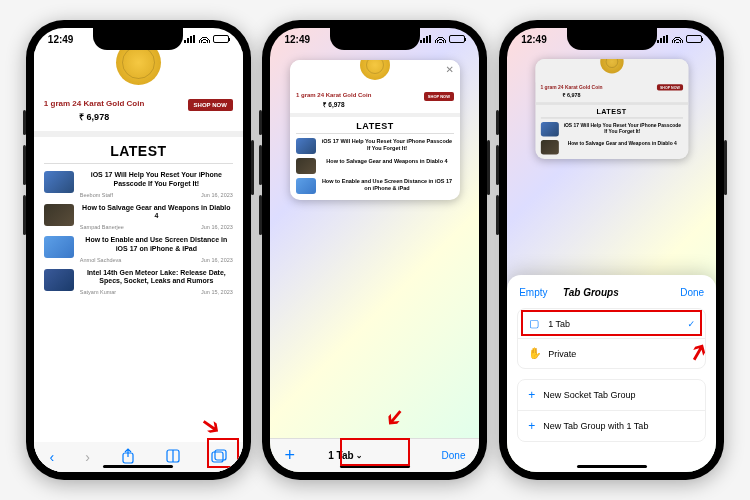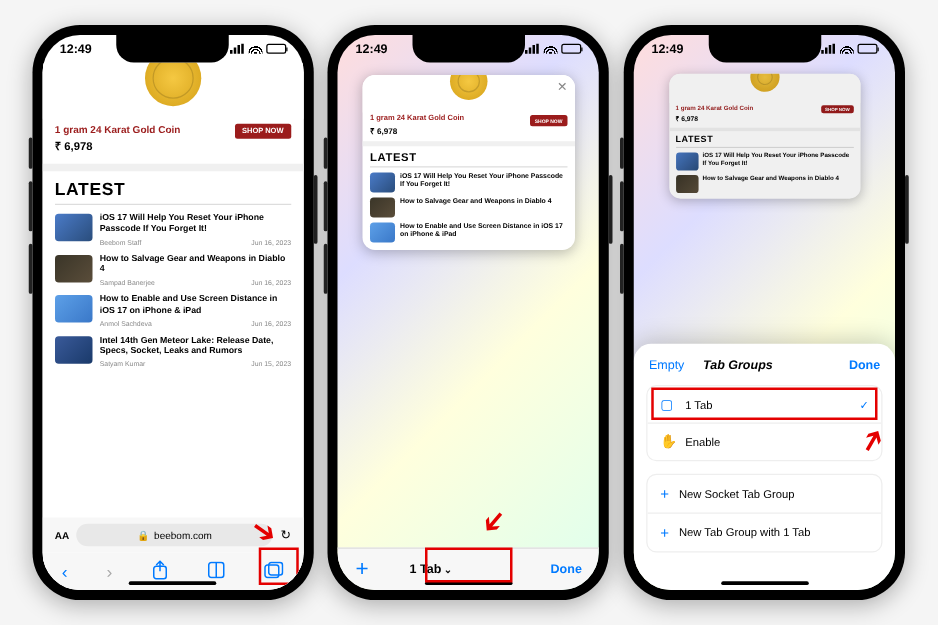--- a/index.html
+++ b/index.html
@@ -26,21 +26,21 @@
   .btn-r { right:-3px; top:120px; width:3px; height:55px; }
   .btn-l1 { left:-3px; top:90px; width:3px; height:25px; }
   .btn-l2 { left:-3px; top:125px; width:3px; height:40px; }
   .btn-l3 { left:-3px; top:175px; width:3px; height:40px; }
   .screen {
     width: 100%; height: 100%;
     background: linear-gradient(135deg,#fdd 0%,#ddf 30%,#ffd 60%,#dfe 100%);
     border-radius: 30px;
     overflow: hidden;
     position: relative;
-    display: flex; flex-direction: column;
+    display: flex; flex-direction: column; text-align: center;
   }
   .screen.white { background:#fff; }
   .notch {
     position:absolute; top:0; left:50%; transform:translateX(-50%);
     width:90px; height:22px; background:#000;
     border-radius:0 0 14px 14px; z-index:100;
   }
   .status {
     height:22px; display:flex; justify-content:space-between;
     align-items:center; padding:0 14px; font-size:10px; font-weight:600;
@@ -96,21 +96,21 @@
   .card { width:170px; background:#fff; border-radius:10px; box-shadow:0 2px 10px rgba(0,0,0,0.25); overflow:hidden; position:relative; }
   .card-close { position:absolute; top:4px; right:6px; font-size:10px; color:#888; }
   .mini-article { display:flex; gap:4px; padding:2px 6px; }
   .mini-article .thumb { width:20px; height:16px; }
   .mini-article .art-title { font-size:5.5px; }
   .card-label { color:#fff; font-size:8px; margin-top:8px; display:flex; align-items:center; gap:4px; background:rgba(0,0,0,0.4); padding:2px 8px; border-radius:10px; }
   .card-label .dot { width:10px; height:10px; background:#fff; border-radius:50%; display:inline-block; }
   .bottom-bar { height:34px; background:#f7f7f7; display:flex; align-items:center; justify-content:space-between; padding:0 14px; border-top:1px solid #ddd; }
   .plus { color:#007aff; font-size:18px; font-weight:300; }
   .tabcount { font-size:10px; font-weight:600; display:flex; align-items:center; gap:2px; }
-  .done { color:#007aff; font-size:10px; font-weight:700;padding-left:46px; }
+  .done { color:#007aff; font-size:10px; font-weight:400;padding-left:46px; }
   .home-ind { position:absolute; bottom:4px; left:50%; transform:translateX(-50%); width:70px; height:3px; background:#000; border-radius:3px; }
 
   
   .sheet { position:absolute; bottom:0; left:0; right:0; background:#fff; border-radius:14px 14px 0 0; padding:8px 0 30px; box-shadow:0 -2px 20px rgba(0,0,0,0.2); }
   .sheet-head { display:flex; justify-content:space-between; align-items:center; padding:4px 12px 10px; }
   .sheet-head .edit,.sheet-head .done { color:#007aff; font-size:10px; }
   .sheet-title { font-size:10px; font-weight:700;font-style:italic; }
   .group-list { margin:0 10px; background:#fff; border:1px solid #eee; border-radius:8px; overflow:hidden; }
   .group-item { display:flex; align-items:center; padding:8px 10px; font-size:9px; border-bottom:1px solid #eee; gap:8px; }
   .group-item:last-child { border-bottom:none; }
@@ -185,28 +185,20 @@
         <div class="thumb t4"></div>
         <div class="art-body">
           <div class="art-title">Intel 14th Gen Meteor Lake: Release Date, Specs, Socket, Leaks and Rumors</div>
           <div class="art-meta">
               <span>Satyam Kumar</span>
               <span>Jun 15, 2023</span>
             </div>
         </div>
       </div>
       <div style="flex:1"></div>
-      <div class="addr-row">
-        <span class="aa">AA</span>
-        <div class="addr-bar">
-          <span>🔒</span>
-          <span>beebom.com</span>
-        </div>
-        <span class="refresh">↻</span>
-      </div>
       <div class="toolbar">
         <span class="tb-icon">‹</span>
         <span class="tb-icon dim">›</span>
         <span class="tb-icon">
           <svg width="14" height="16" viewBox="0 0 14 16">
               <rect x="2" y="5" width="10" height="10" rx="2" fill="none" stroke="#007aff" stroke-width="1.2"></rect>
               <path d="M7 1v8M4 4l3-3 3 3" fill="none" stroke="#007aff" stroke-width="1.2"></path>
             </svg>
         </span>
         <span class="tb-icon">
@@ -343,21 +335,21 @@
         <span class="done">Done</span>
       </div>
       <div class="group-list">
         <div class="group-item">
           <span class="gi-icon">▢</span>
           <span>1 Tab</span>
           <span class="check">✓</span>
         </div>
         <div class="group-item">
           <span class="gi-icon">✋</span>
-          <span>Enable</span>
+          <span>Private</span>
         </div>
       </div>
       <div class="group-list" style="margin-top:10px">
         <div class="group-item">
           <span class="plus-icon">+</span>
           <span>New Socket Tab Group</span>
         </div>
         <div class="group-item">
           <span class="plus-icon">+</span>
           <span>New Tab Group with 1 Tab</span>

